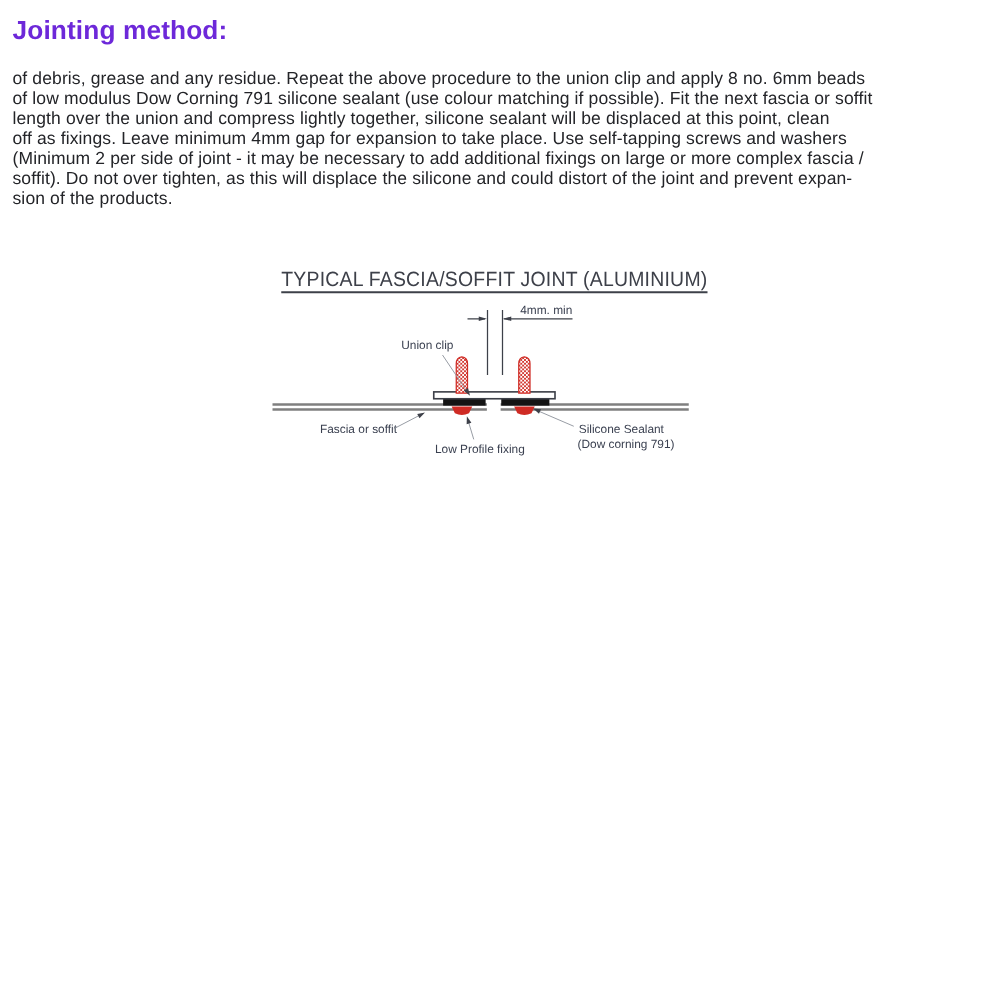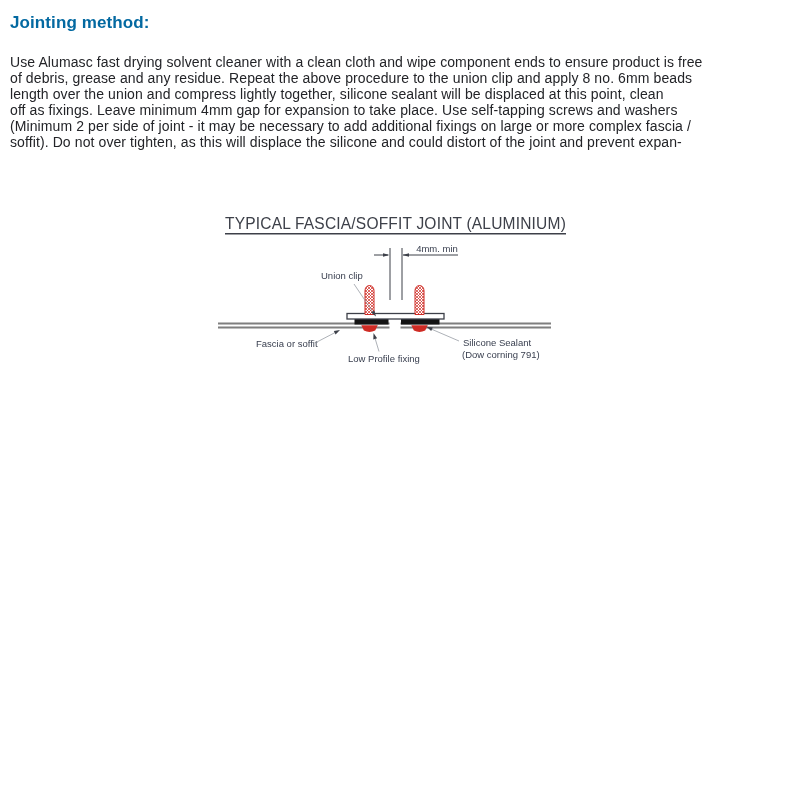--- a/index.html
+++ b/index.html
@@ -1,42 +1,43 @@
 <!DOCTYPE html>
 <html><head>
 <meta charset="utf-8">
 <style>
   * { margin:0; padding:0; box-sizing:border-box; }
   html,body { width:800px; height:800px; background:#ffffff; overflow:hidden;
               font-family:"Liberation Sans", sans-serif; }
   .page { position:relative; width:800px; height:800px; background:#ffffff; }
-  .heading { position:absolute; left:10px; top:13px; font-size:17px; font-weight:bold;
-             color:#0369a1; letter-spacing:0.1px; }
+  .heading { position:absolute; left:10px; top:13px; font-size:21px; font-weight:bold;
+             color:#6d28d9; letter-spacing:0.1px; }
   .para { position:absolute; left:10px; top:54px; font-size:14px; line-height:16px;
           color:#232428; letter-spacing:0.1px; }
   .para .line { white-space:nowrap; }
   .diagram-wrap { position:absolute; left:128px; top:205px; width:460px; height:165px; }
   svg text { font-family:"Liberation Sans", sans-serif; }
   .dg-title { font-size:16.5px; fill:#3d4049; letter-spacing:0.2px; }
   .dg-label { font-size:9.5px; fill:#3a4050; }
 </style>
 </head>
 <body>
 
 <div class="page">
 
   <div class="heading">Jointing method:</div>
 
   <div class="para">
-    <div class="line">Use Alumasc fast drying solvent cleaner with a clean cloth and wipe component ends to ensure product is free</div>
     <div class="line">of debris, grease and any residue. Repeat the above procedure to the union clip and apply 8 no. 6mm beads</div>
+    <div class="line">of low modulus Dow Corning 791 silicone sealant (use colour matching if possible). Fit the next fascia or soffit</div>
     <div class="line">length over the union and compress lightly together, silicone sealant will be displaced at this point, clean</div>
     <div class="line">off as fixings. Leave minimum 4mm gap for expansion to take place. Use self-tapping screws and washers</div>
     <div class="line">(Minimum 2 per side of joint - it may be necessary to add additional fixings on large or more complex fascia /</div>
     <div class="line">soffit). Do not over tighten, as this will displace the silicone and could distort of the joint and prevent expan-</div>
+    <div class="line">sion of the products.</div>
   </div>
 
   <div class="diagram-wrap">
     <svg width="460" height="165" viewBox="140 205 460 165" xmlns="http://www.w3.org/2000/svg">
 
       <defs>
         <pattern id="screwHatch" patternUnits="userSpaceOnUse" width="3" height="3">
           <path d="M0,3 L3,0 M0,0 L3,3" stroke="#cf2b24" stroke-width="0.7" fill="none"></path>
         </pattern>
       </defs>

